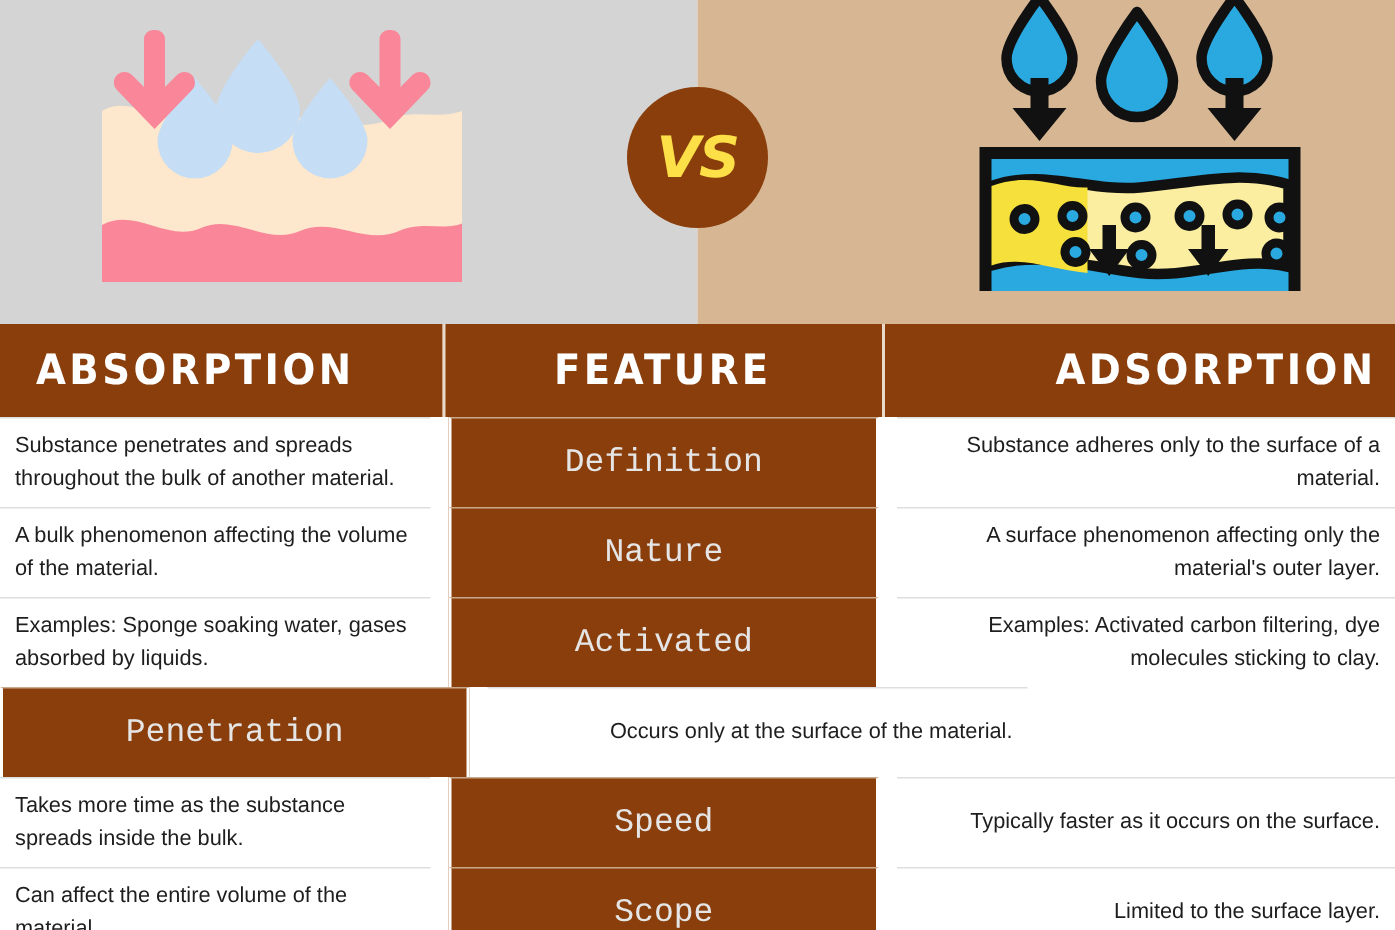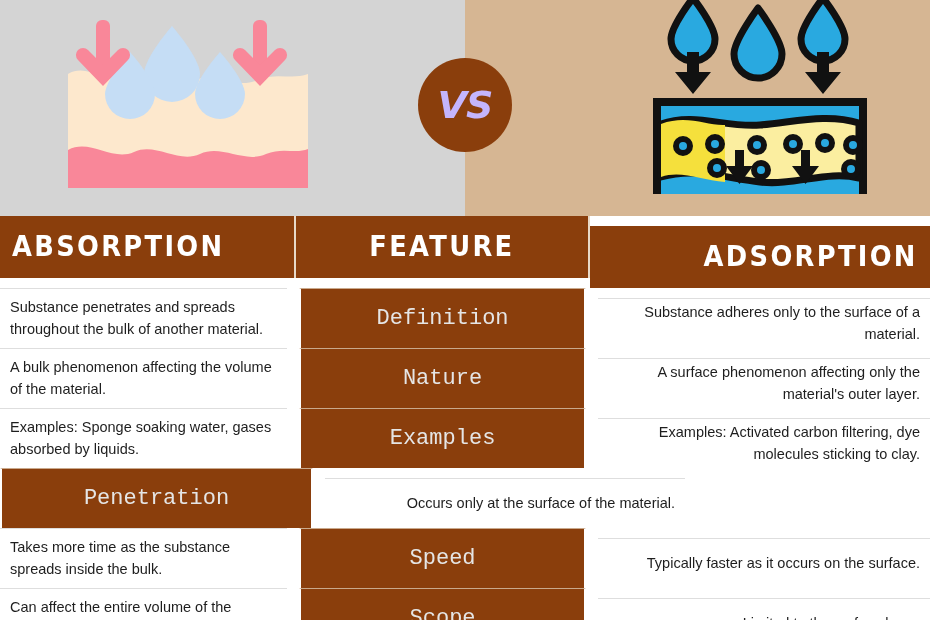--- a/index.html
+++ b/index.html
@@ -59,21 +59,21 @@
     left: 418px; top: 58px;
     width: 94px; height: 94px;
     border-radius: 50%;
     background: #8a3e0c;
     display: flex;
     align-items: center;
     justify-content: center;
     z-index: 5;
   }
   .vs-badge span {
-    color: #c4b5fd;
+    color: #fde047;
     font-family: "DejaVu Sans", sans-serif;
     font-size: 38px;
     font-weight: bold;
     font-style: italic;
     letter-spacing: -1px;
     line-height: 1;
   }
 
   
   .table {
@@ -93,38 +93,37 @@
   .cell-mid {
     width: 313px;
     box-sizing: border-box;
     background: #8a3e0c;
     border-left: 2px solid #ffffff;
     border-right: 2px solid #ffffff;
   }
   .cell-right {
     width: 360px;
     box-sizing: border-box;
-    margin-top: 10px;
   }
 
   
   .header-row .cell-left,
   .header-row .cell-mid,
   .header-row .cell-right {
     background: #8a3e0c;
     height: 62px;
     display: flex;
     align-items: center;
   }
   .header-row .cell-mid {
     justify-content: center;
     border-left: 2px solid #e8d9c8;
     border-right: 2px solid #e8d9c8;
   }
-  .header-row .cell-left { justify-content: flex-start; padding-left: 12px; }
+  .header-row .cell-left { justify-content: flex-start; padding-left: 24px; }
   .header-row .cell-right { justify-content: flex-end; padding-right: 12px; }
 
   .header-text {
     color: #ffffff;
     font-family: "DejaVu Sans", sans-serif;
     font-size: 28px;
     font-weight: bold;
     letter-spacing: 2.5px;
     line-height: 1;
     transform: scaleX(0.92);
@@ -293,21 +292,21 @@
       <div class="cell-right">
         <span class="desc">A surface phenomenon affecting only the material's outer layer.</span>
       </div>
     </div>
 
     <div class="trow body-row">
       <div class="cell-left">
         <span class="desc">Examples: Sponge soaking water, gases absorbed by liquids.</span>
       </div>
       <div class="cell-mid">
-        <span class="feature-label">Examples</span>
+        <span class="feature-label">Activated</span>
       </div>
       <div class="cell-right">
         <span class="desc">Examples: Activated carbon filtering, dye molecules sticking to clay.</span>
       </div>
     </div>
 
     <div class="trow body-row">
       <div class="cell-mid">
         <span class="feature-label">Penetration</span>
       </div>

